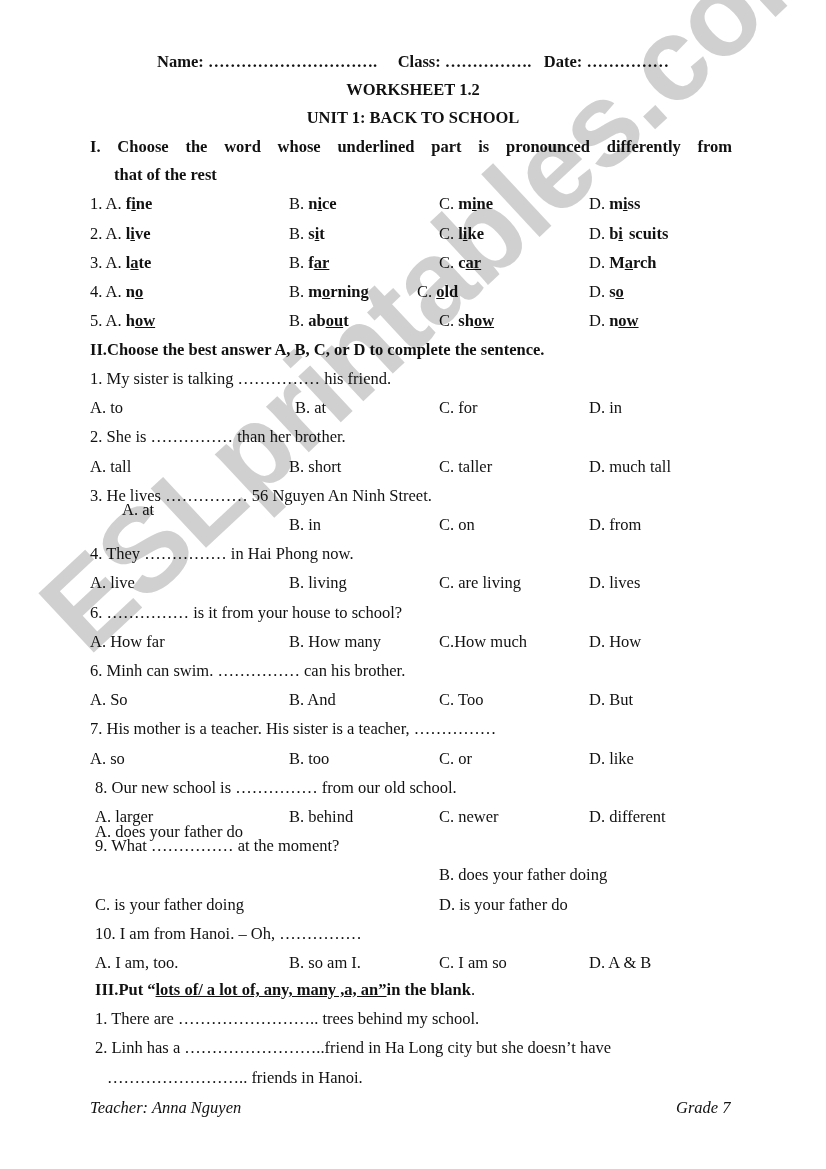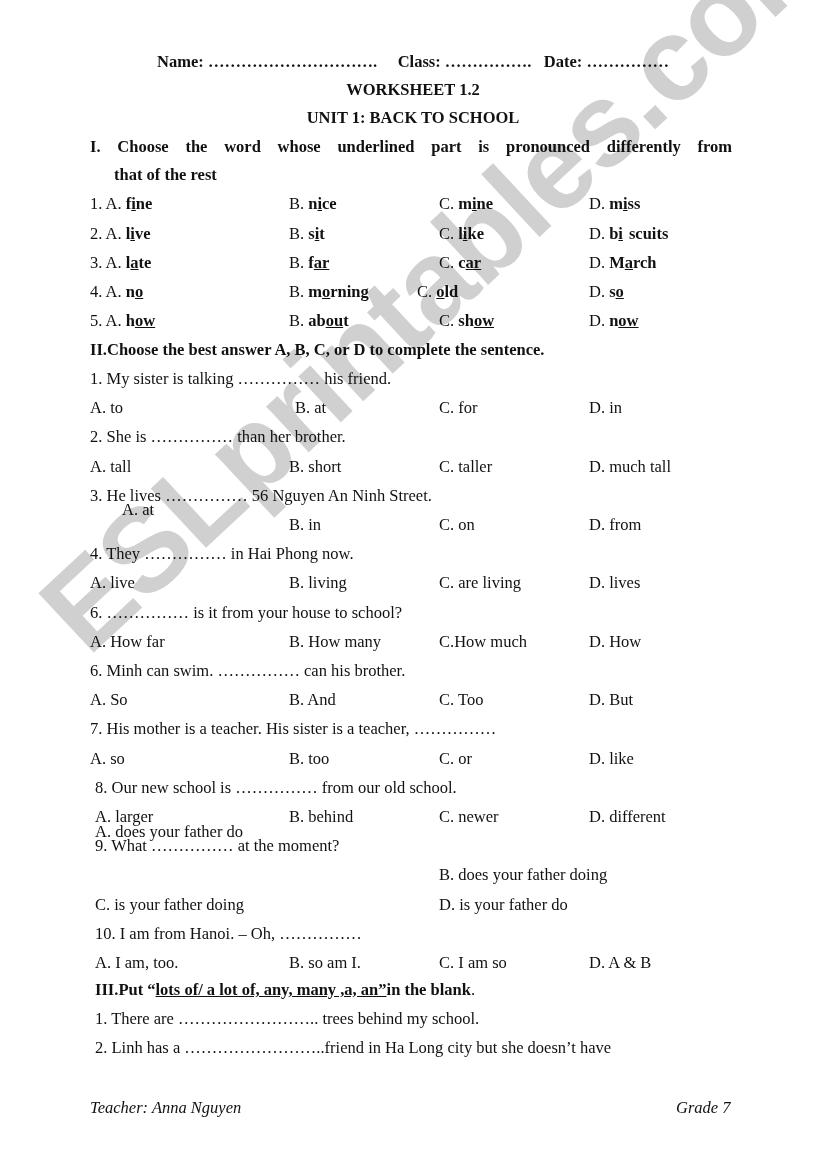--- a/index.html
+++ b/index.html
@@ -114,17 +114,18 @@
         <div class="line" style="top: 953px; left: 289px;">B. so am I.</div>
         <div class="line" style="top: 953px; left: 439px;">C. I am so</div>
         <div class="line" style="top: 953px; left: 589px;">D. A &amp; B</div>
       </div>
 
     <div class="line bold" style="top:980px; left:95px;">
       <span>III.Put “</span><span style="text-decoration:underline;">lots of/ a lot of, any, many ,a, an”</span><span>in the blank</span><span style="font-weight:normal;">.</span>
     </div>
     <div class="line" style="top:1009px; left:95px;">1. There are …………………….. trees behind my school.</div>
     <div class="line" style="top:1038px; left:95px;">2. Linh has a ……………………..friend in Ha Long city but she doesn’t have</div>
+    <div class="line" style="top:1068px; left:107px;">…………………….. friends in Hanoi.</div>
 
     <div class="line footer" style="top:1098px; left:90px;">Teacher: Anna Nguyen</div>
     <div class="line footer" style="top:1098px; left:676px;">Grade 7</div>
   </div>
 </div>
 
 </body></html>

